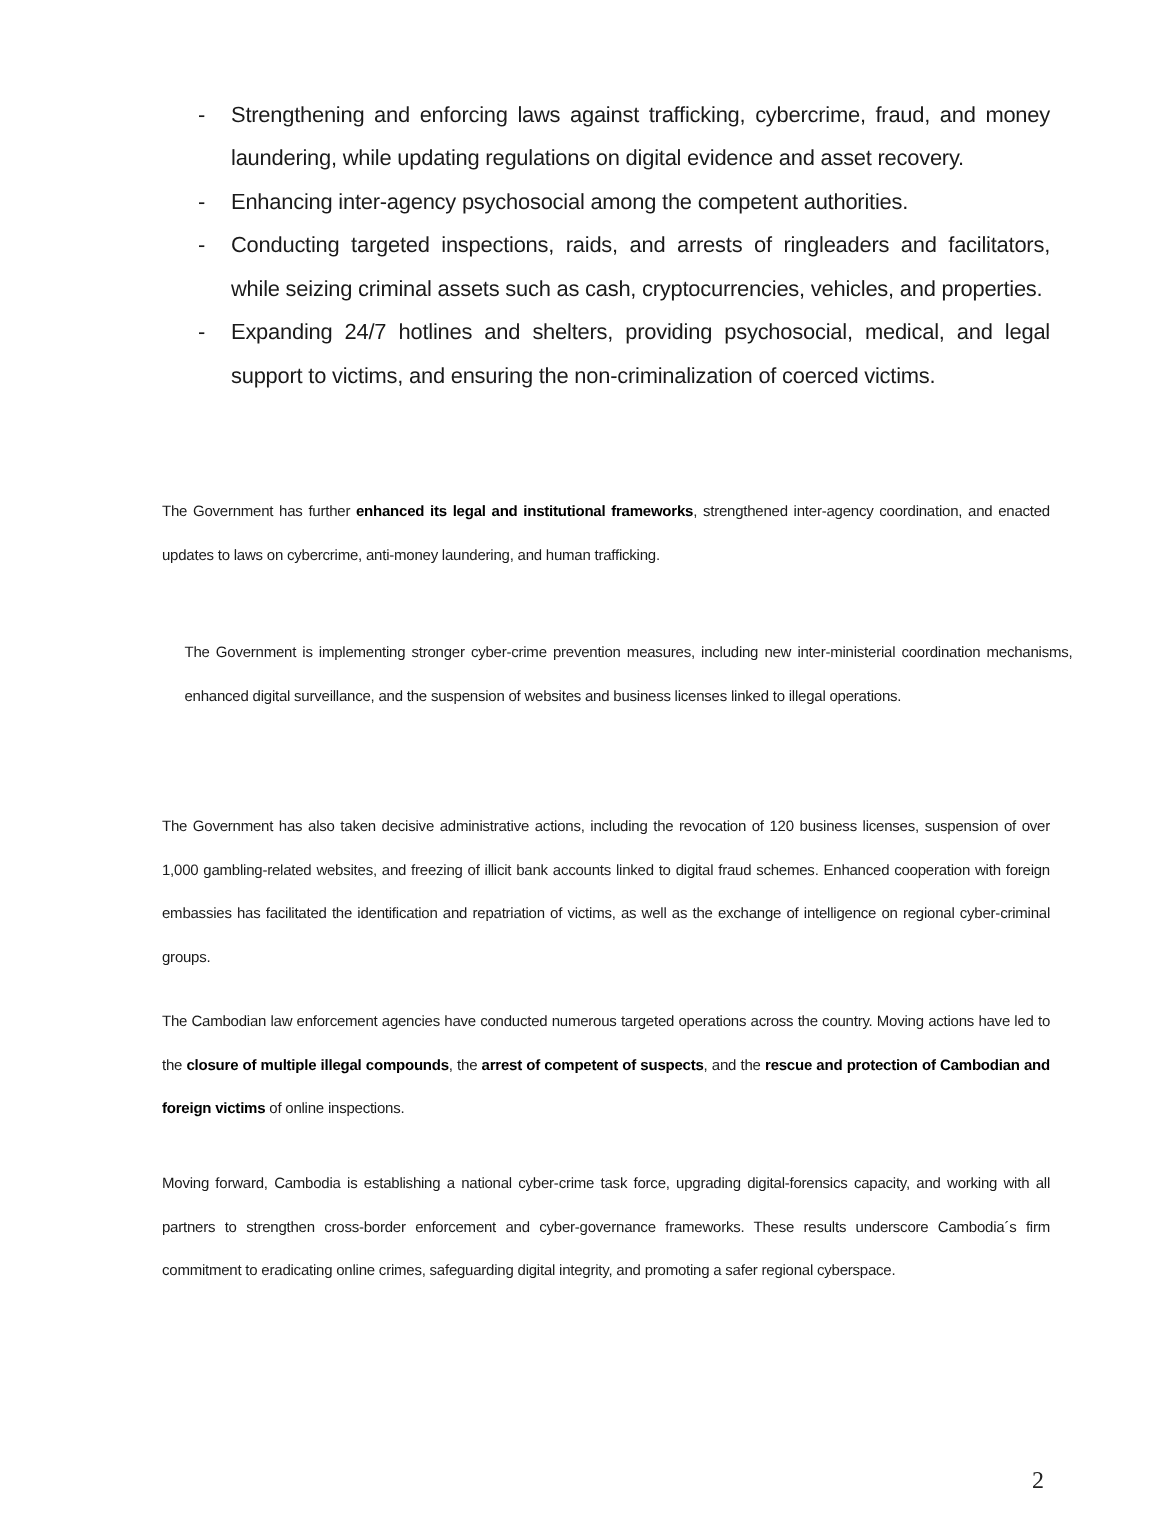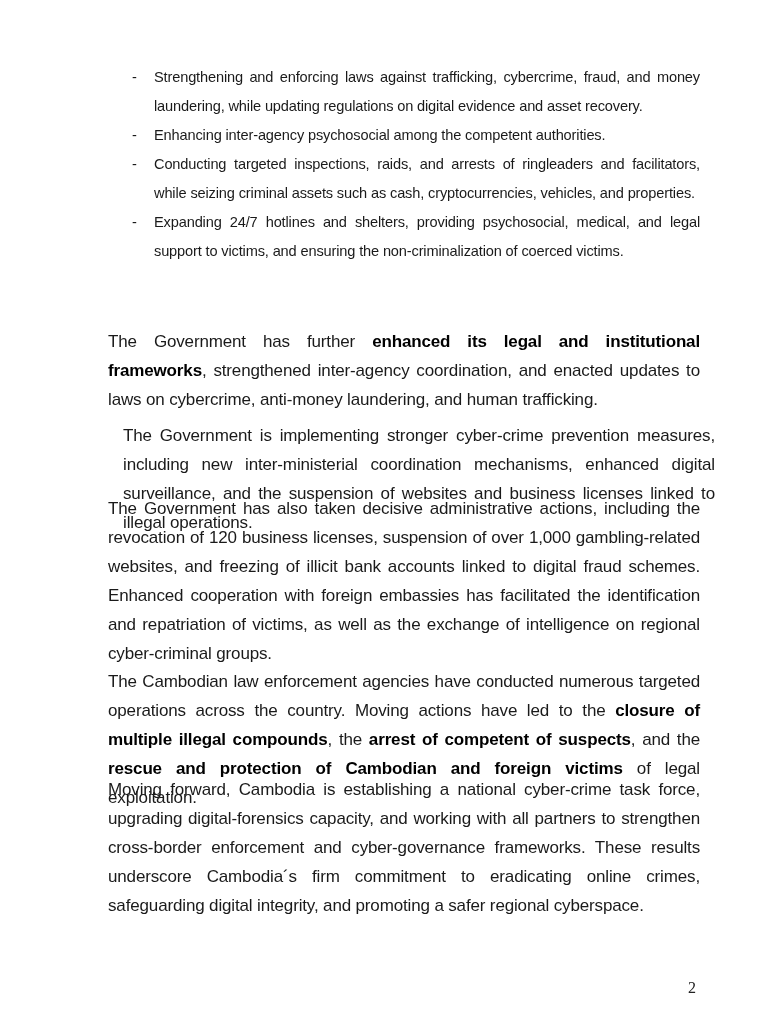--- a/index.html
+++ b/index.html
@@ -9,26 +9,26 @@
   }
   .page { position: absolute; left: 108px; top: 63px; width: 592px; }
   .bullets { list-style: none; margin: 0; padding: 0; }
   .bullet {
     position: relative; padding-left: 46px;
     font-size: 14.6px; line-height: 29px; text-align: justify;
     letter-spacing: -0.15px;
   }
   .bullet .dash { position: absolute; left: 24px; top: 0; }
   .para {
-    font-size: 17px; line-height: 29px; text-align: justify;
+    font-size: 10px; line-height: 29px; text-align: justify;
     letter-spacing: -0.15px; margin: 0;
   }
   .p1 { position: absolute; top: 264px; left: 0; width: 592px; }
   .p2 { position: absolute; top: 358px; left: 15px; width: 592px; }
-  .p3 { position: absolute; top: 431px; left: 0; width: 592px; }
+  .p3 { position: absolute; top: 474px; left: 0; width: 592px; }
   .p4 { position: absolute; top: 604px; left: 0; width: 592px; }
   .p5 { position: absolute; top: 712px; left: 0; width: 592px; }
   b { font-weight: bold; color: #000; }
   .page-number {
     position: absolute; left: 688px; top: 979px;
     font-family: "Liberation Serif", serif; font-size: 16px; color: #222;
   }
 </style>
 </head>
 <body>
@@ -53,19 +53,19 @@
       <span>Expanding 24/7 hotlines and shelters, providing psychosocial, medical, and legal support to victims, and ensuring the non-criminalization of coerced victims.</span>
     </li>
   </ul>
 
   <p class="para p1"><span>The Government has further </span><b>enhanced its legal and institutional frameworks</b><span>, strengthened inter-agency coordination, and enacted updates to laws on cybercrime, anti-money laundering, and human trafficking.</span></p>
 
   <p class="para p2">The Government is implementing stronger cyber-crime prevention measures, including new inter-ministerial coordination mechanisms, enhanced digital surveillance, and the suspension of websites and business licenses linked to illegal operations.</p>
 
   <p class="para p3">The Government has also taken decisive administrative actions, including the revocation of 120 business licenses, suspension of over 1,000 gambling-related websites, and freezing of illicit bank accounts linked to digital fraud schemes. Enhanced cooperation with foreign embassies has facilitated the identification and repatriation of victims, as well as the exchange of intelligence on regional cyber-criminal groups.</p>
 
-  <p class="para p4"><span>The Cambodian law enforcement agencies have conducted numerous targeted operations across the country. Moving actions have led to the </span><b>closure of multiple illegal compounds</b><span>, the </span><b>arrest of competent of suspects</b><span>, and the </span><b>rescue and protection of Cambodian and foreign victims</b><span> of legal exploitation.</span></p>
+  <p class="para p4"><span>The Cambodian law enforcement agencies have conducted numerous targeted operations across the country. Moving actions have led to the </span><b>closure of multiple illegal compounds</b><span>, the </span><b>arrest of competent of suspects</b><span>, and the </span><b>rescue and protection of Cambodian and foreign victims</b><span> of online inspections.</span></p>
 
   <p class="para p5">Moving forward, Cambodia is establishing a national cyber-crime task force, upgrading digital-forensics capacity, and working with all partners to strengthen cross-border enforcement and cyber-governance frameworks. These results underscore Cambodia´s firm commitment to eradicating online crimes, safeguarding digital integrity, and promoting a safer regional cyberspace.</p>
 
 </div>
 
 <div class="page-number">2</div>
 
 </body></html>

